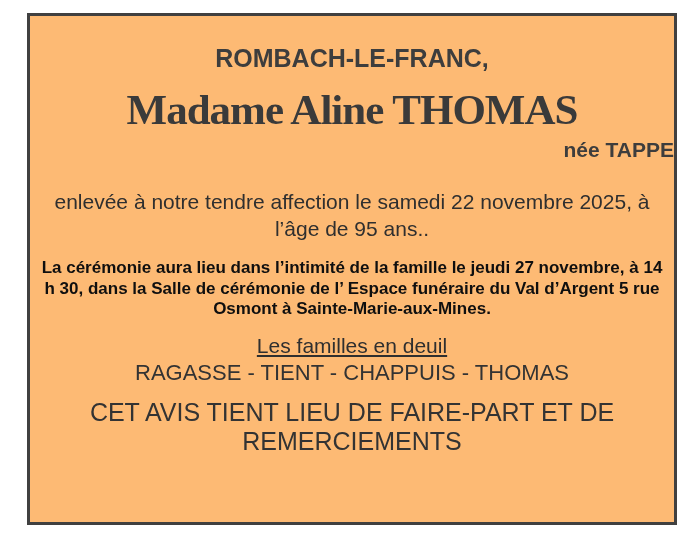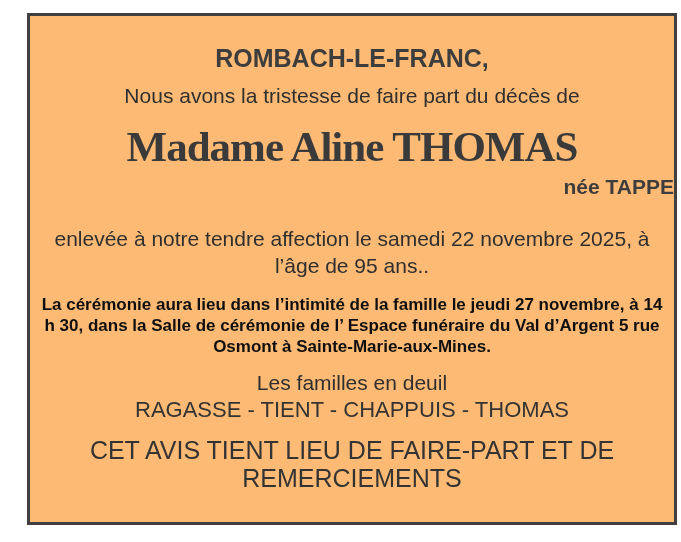--- a/index.html
+++ b/index.html
@@ -68,40 +68,40 @@
     font-size: 17px;
     font-weight: bold;
     color: #0f0f0f;
     line-height: 1.22;
   }
   .families-label {
     margin-top: 14px;
     font-size: 21px;
     color: #2f2f2f;
     line-height: 1.1;
+    text-decoration: underline;
   }
   .families-names {
     margin-top: 4px;
     font-size: 22px;
     color: #333333;
     line-height: 1.1;
   }
   .closing {
     margin-top: 13px;
     font-size: 25px;
     color: #333333;
     line-height: 1.15;
   }
 </style>
 </head>
 <body>
 
 <div class="frame">
   <div class="city">ROMBACH-LE-FRANC,</div>
-  <div class="intro">Nous avons la tristesse de faire part du décès de</div>
   <div class="deceased-name">Madame Aline THOMAS</div>
   <div class="maiden">née TAPPE</div>
   <div class="death-line">enlevée à notre tendre affection le samedi 22 novembre 2025, à l’âge de 95 ans..</div>
   <div class="ceremony">La cérémonie aura lieu dans l’intimité de la famille le jeudi 27 novembre, à 14 h 30, dans la Salle de cérémonie de l’ Espace funéraire du Val d’Argent 5 rue Osmont à Sainte-Marie-aux-Mines.</div>
   <div class="families-label">Les familles en deuil</div>
   <div class="families-names">RAGASSE - TIENT - CHAPPUIS - THOMAS</div>
   <div class="closing">CET AVIS TIENT LIEU DE FAIRE-PART ET DE REMERCIEMENTS</div>
 
 </div>
 

